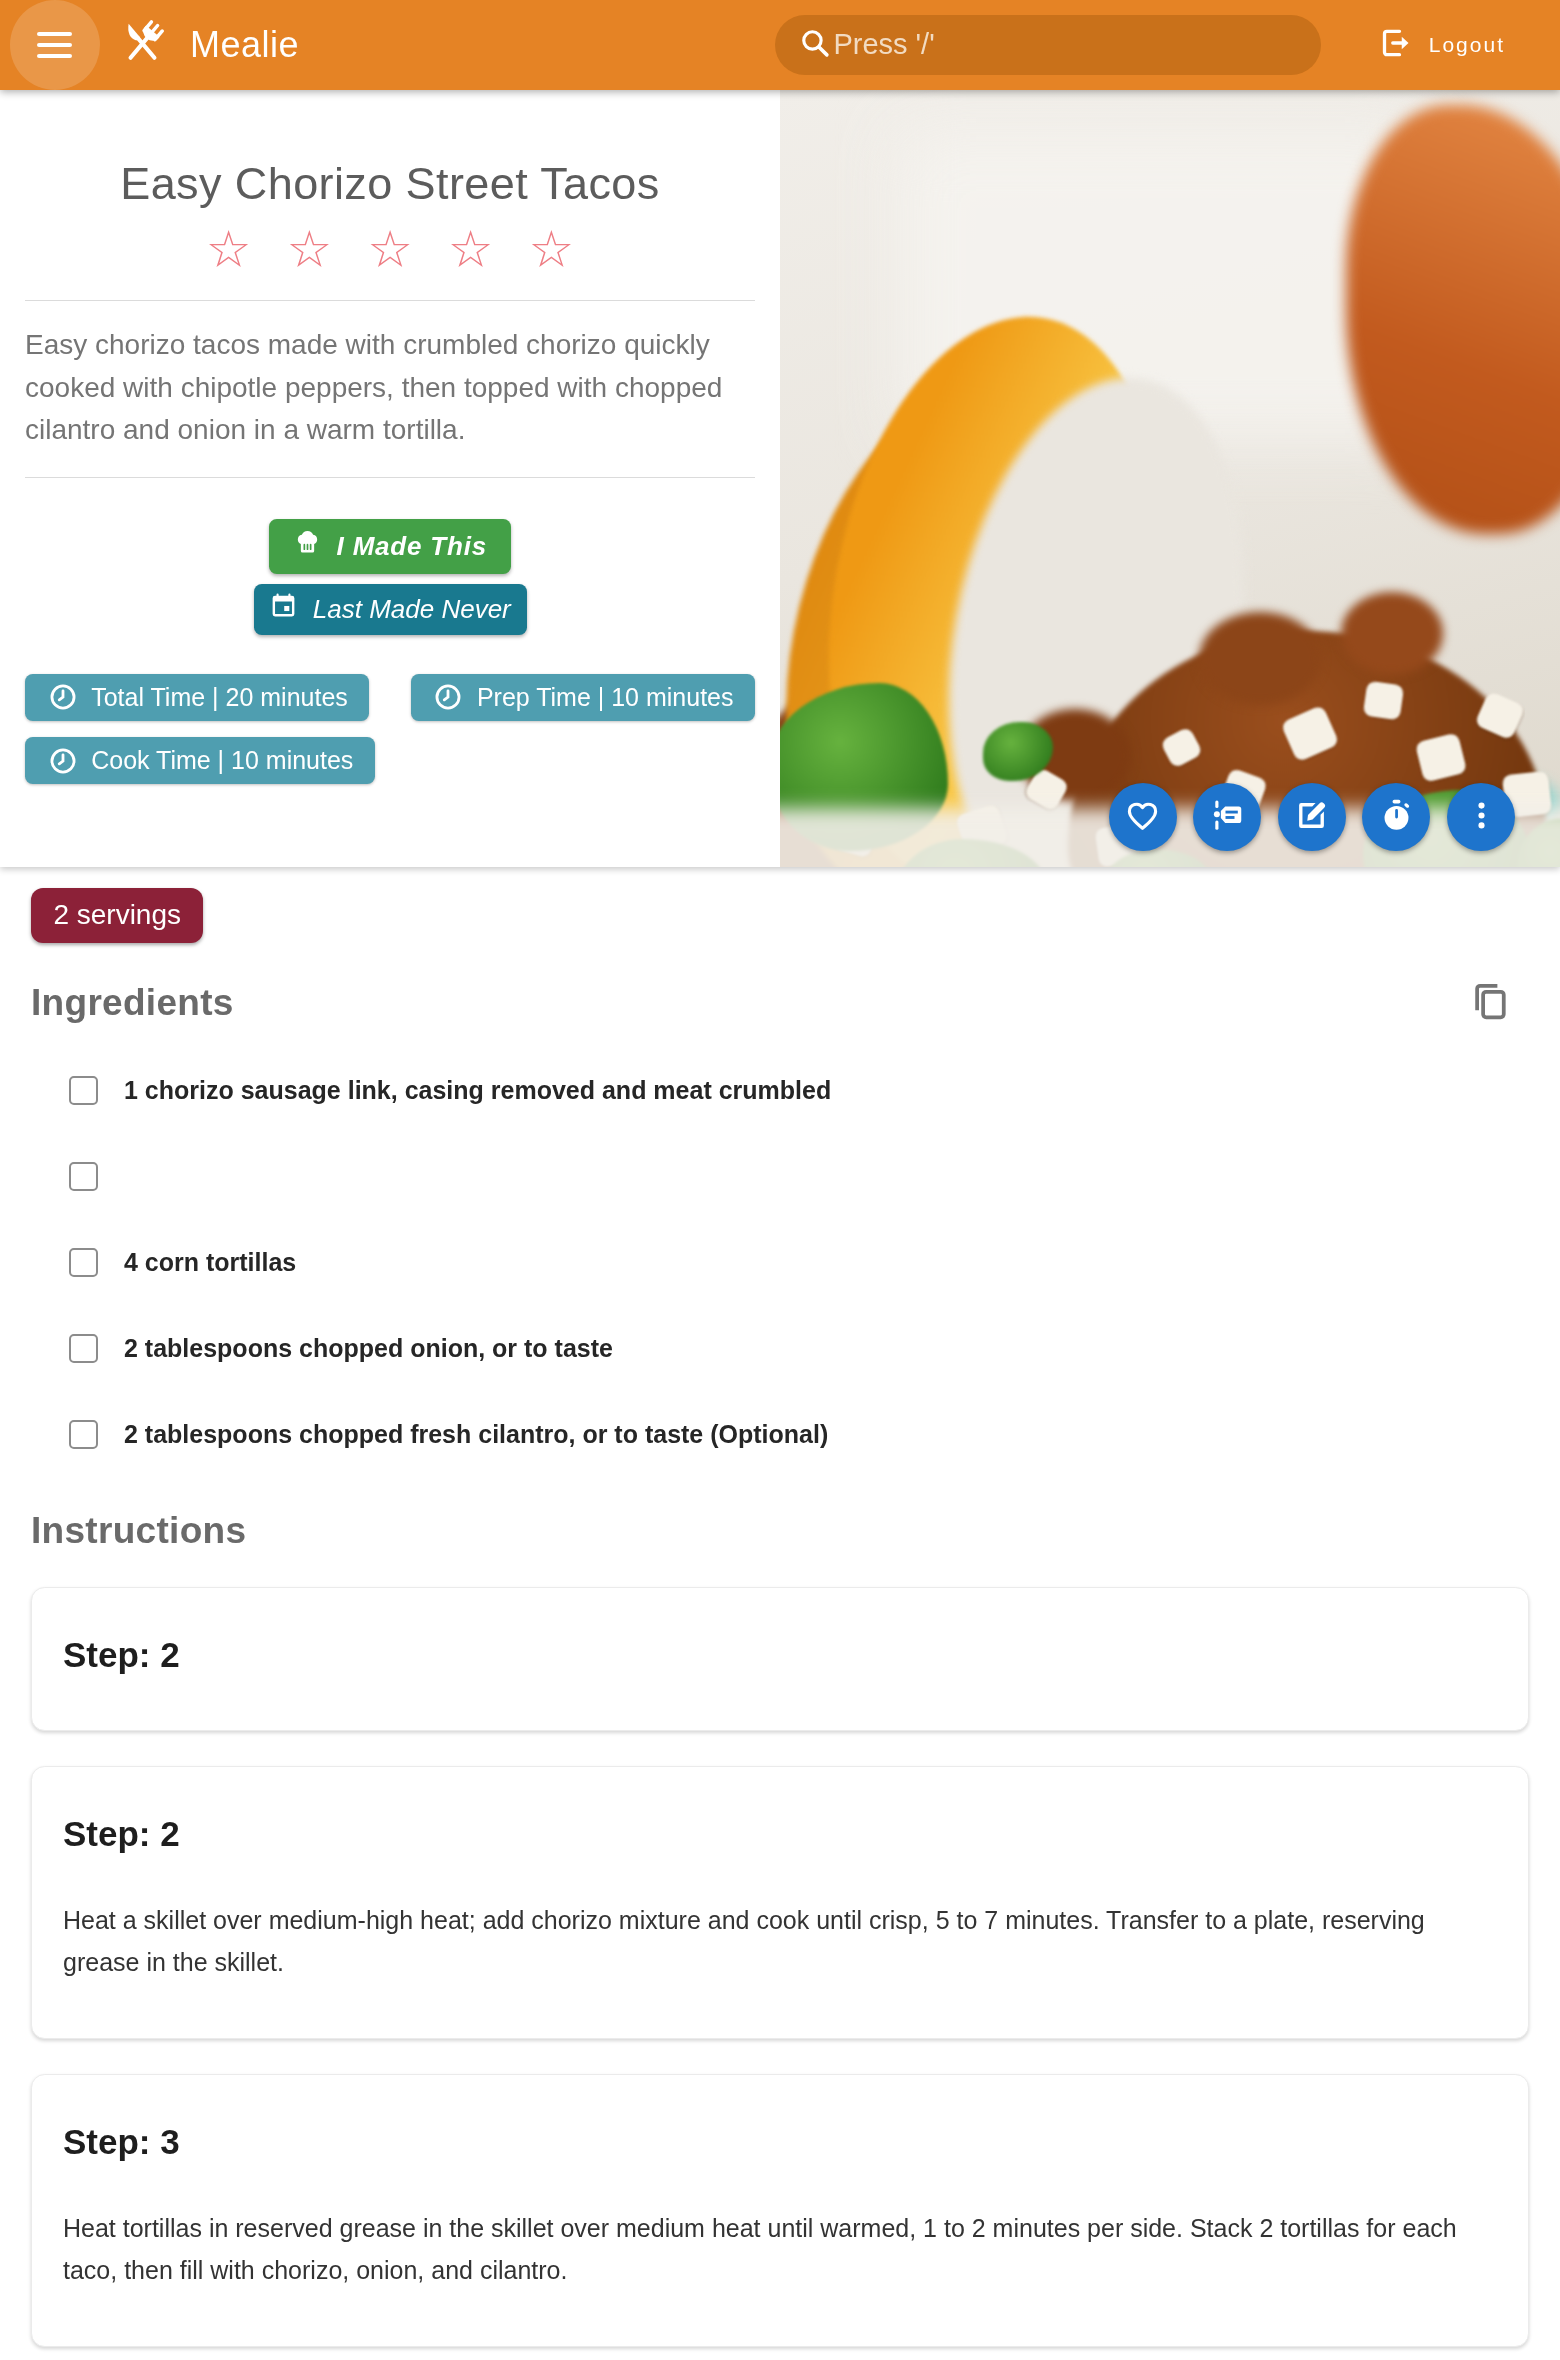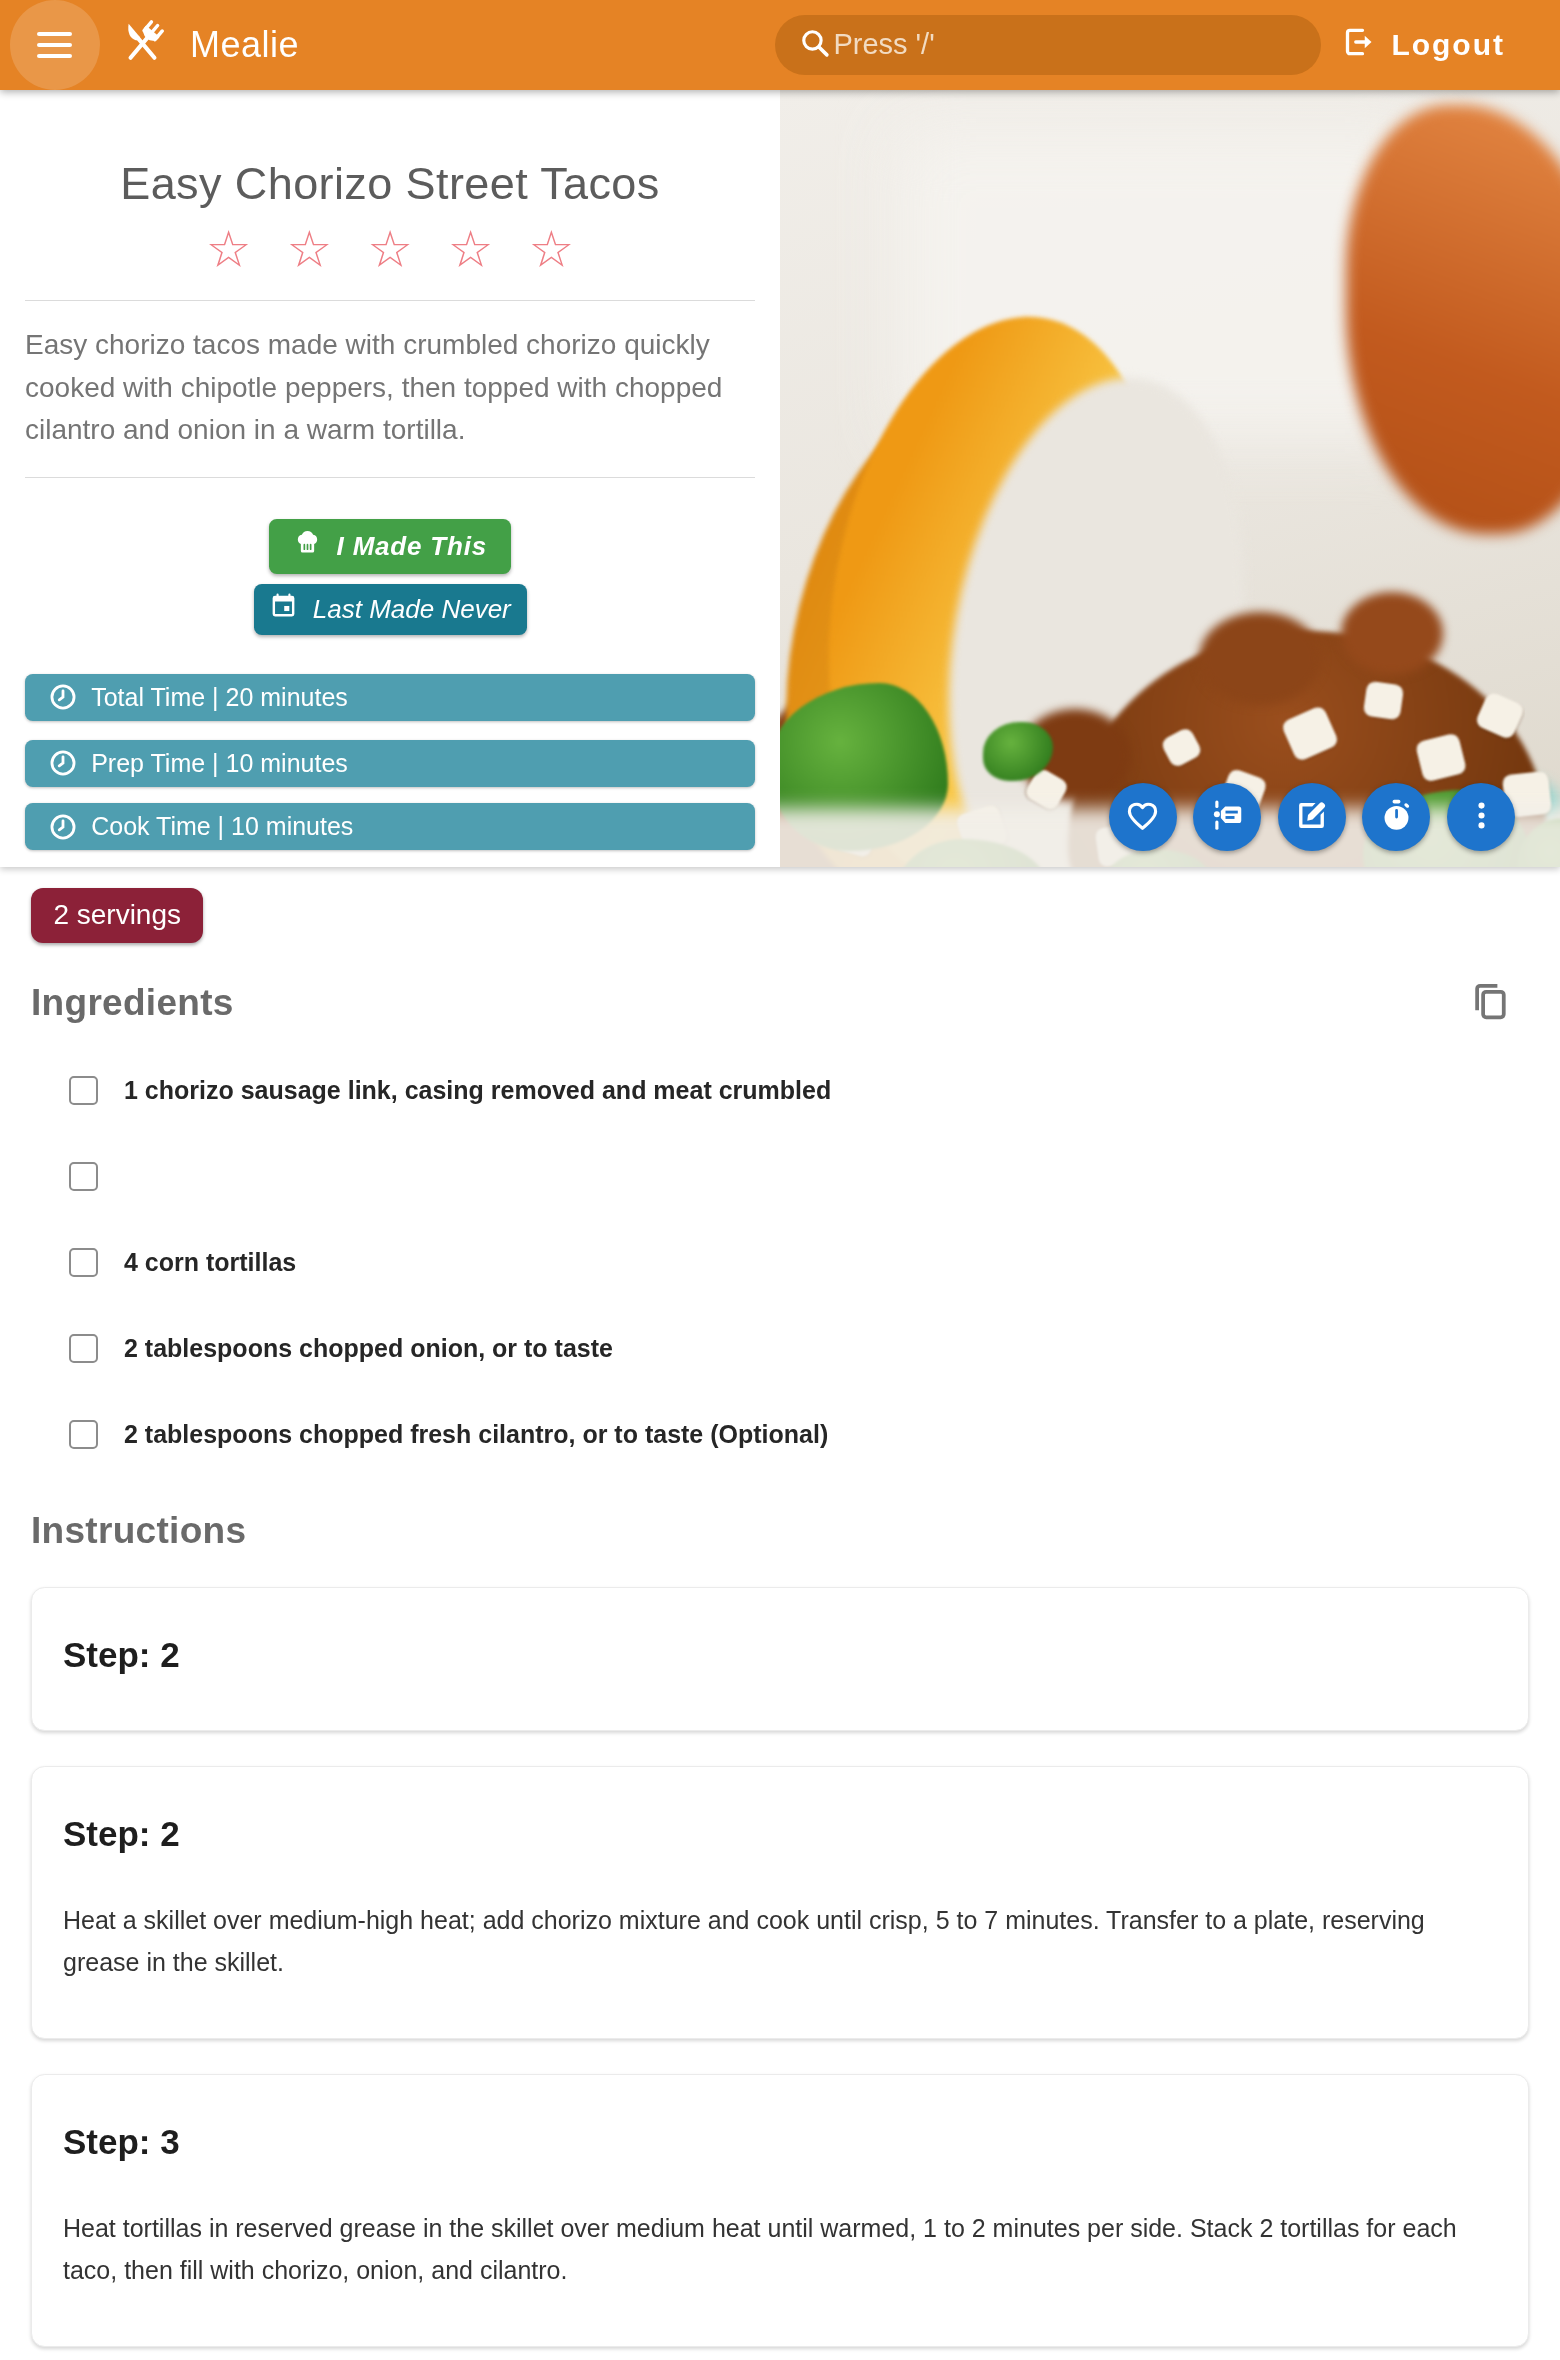--- a/index.html
+++ b/index.html
@@ -14,42 +14,42 @@
     display:flex; flex-direction:column; justify-content:center; align-items:center; gap:6.8px; cursor:pointer; }
   .menu-btn b { display:block; width:35px; height:4.4px; background:#fff; border-radius:2px; }
   .logo { margin-left:15.6px; display:flex; align-items:center; }
   .app-title { margin-left:19.5px; color:#fff; font-size:36px; font-weight:500; letter-spacing:0.5px; }
   .search { position:absolute; left:775px; top:14.6px; width:546px; height:60px; border-radius:30px;
     background:var(--search-pill,#C9711A); display:flex; align-items:center; padding:0 23.4px; gap:2px; }
   .search input { flex:1; background:transparent; border:none; outline:none;
     font-size:29px; color:#fff; font-family:inherit; }
   .search input::placeholder { color:#F2DBC1; opacity:1; }
   .logout { margin-left:auto; display:flex; align-items:center; gap:15.6px; cursor:pointer; }
-  .logout span { color:#fff; font-size:30px; font-weight:700; letter-spacing:2px; }
+  .logout span { color:#fff; font-size:21px; font-weight:400; letter-spacing:2px; }
 
   
   .hero { position:relative; z-index:5; display:flex; height:777px; background:#fff;
     box-shadow:0 2.9px 6.8px rgba(0,0,0,.22); }
   .hero-left { width:780px; padding:0 25px; }
   .recipe-title { margin-top:68px; text-align:center; font-size:45px; font-weight:400;
     color:#5C5C5C; letter-spacing:0.4px; }
   .stars { margin-top:13.7px; display:flex; justify-content:center; gap:35px;
     color:var(--star-pink,#EE7E85); font-size:51px; line-height:1;
     font-family:"DejaVu Sans",sans-serif; }
   .star { cursor:pointer; }
   .divider { margin-top:25px; border-top:1px solid #DBDBDB; }
   .desc { margin-top:23.4px; max-width:733px; font-size:28px; line-height:1.52; color:#757575; }
   .btn { display:flex; align-items:center; justify-content:center; gap:14.6px; color:#fff;
     border-radius:7.8px; box-shadow:0 2px 3.9px rgba(0,0,0,.3); cursor:pointer;font-style:italic; }
   .btn-made { margin:41px auto 0; width:242px; height:55px;
     background:var(--made-button-green,#43A047); font-size:26px; font-weight:700; letter-spacing:0.8px; }
   .btn-last { margin:9.8px auto 0; width:273px; height:51px;
     background:var(--last-made-teal,#19798F); font-size:26px; font-weight:400; }
   .chip-rows { margin-top:39px; }
-  .chip-row { display:flex; justify-content:space-between; gap:19px;flex-direction:column; }
+  .chip-row { display:flex; justify-content:space-between; gap:37px; }
   .chip-row + .chip-row { margin-top:16.6px; }
   .chip { height:47px; display:flex; align-items:center; gap:12.7px; padding:0 21.5px;
     border-radius:7.8px; background:var(--time-chip-teal,#4F9EB0); color:#fff; font-size:25px;
     box-shadow:0 1px 2.9px rgba(0,0,0,.25); white-space:nowrap; }
 
   
   .photo { position:relative; flex:1; overflow:hidden;
     background:linear-gradient(165deg,#F1EEE9 0%,#EAE6DF 50%,#DED8CC 100%); }
   .photo i { position:absolute; display:block; pointer-events:none; }
   .glow   { left:117px; top:39px; width:527px; height:312px; background:#F6F4F0; filter:blur(33px); opacity:.85; }

